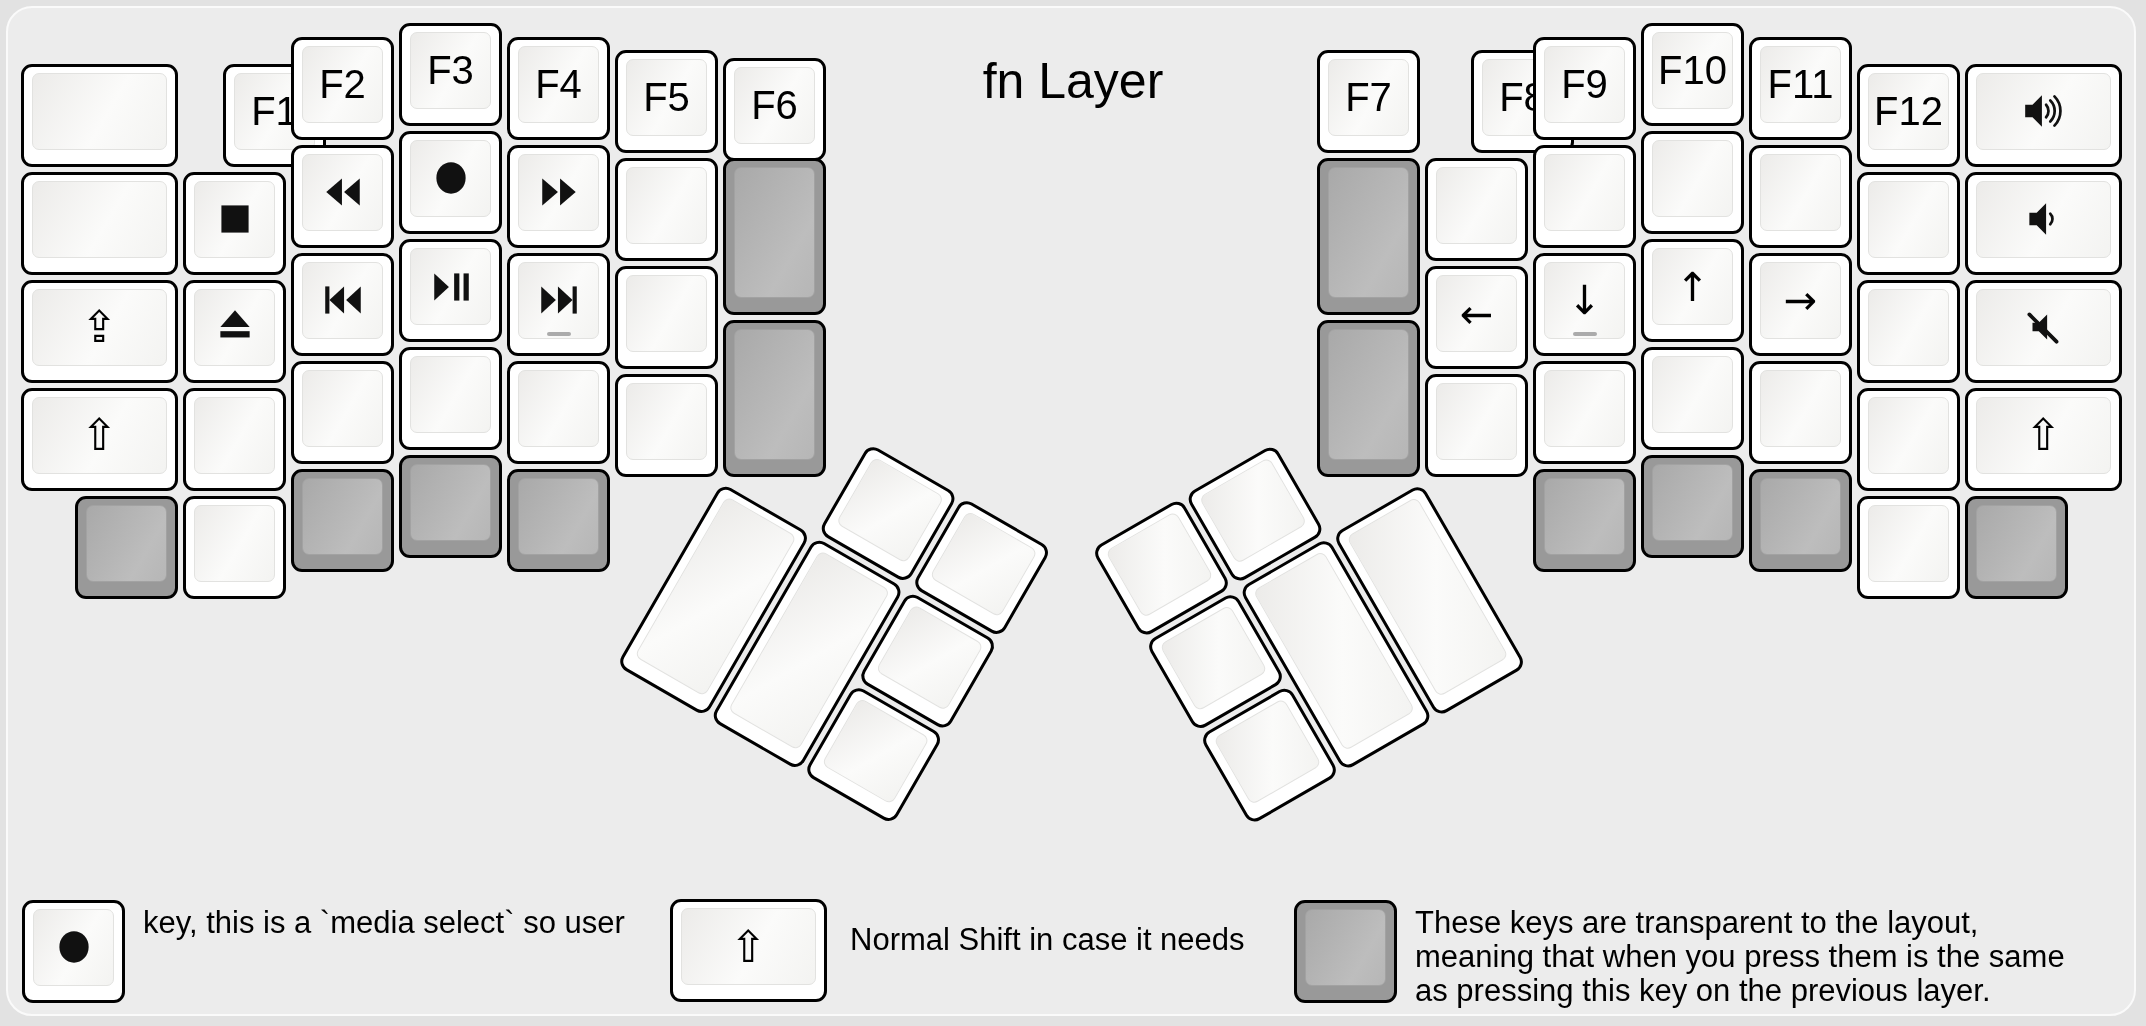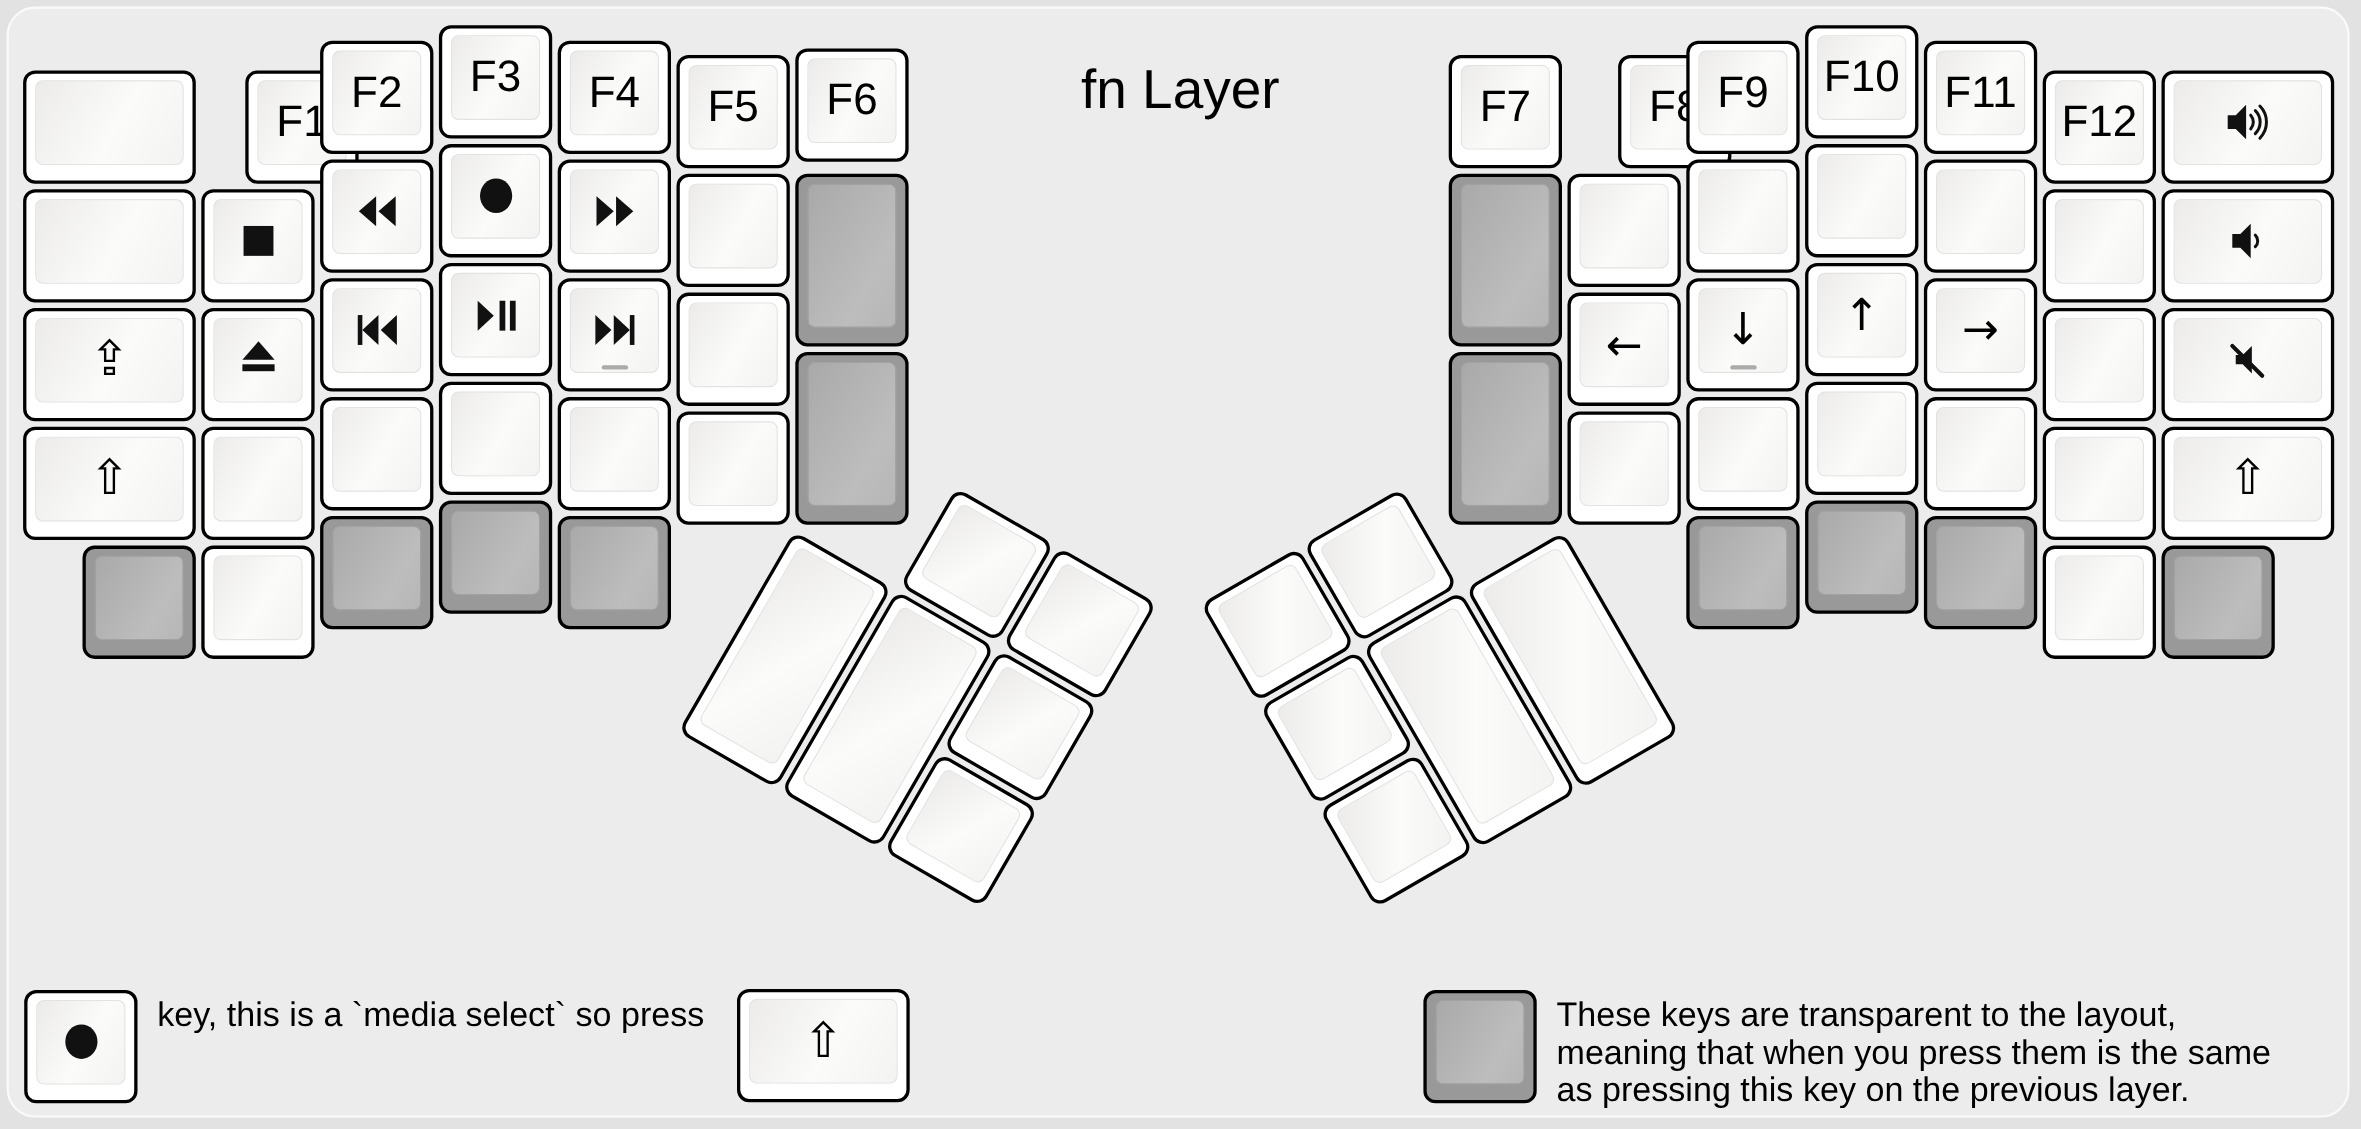--- a/index.html
+++ b/index.html
@@ -181,21 +181,21 @@
       </div>
       <div class="key white" style="left: 615px; top: 158px; width: 103px; height: 103px;">
         <div class="cap"></div>
       </div>
       <div class="key white" style="left: 615px; top: 266px; width: 103px; height: 103px;">
         <div class="cap"></div>
       </div>
       <div class="key white" style="left: 615px; top: 374px; width: 103px; height: 103px;">
         <div class="cap"></div>
       </div>
-      <div class="key white" style="left: 723px; top: 44px; width: 103px; height: 103px;">
+      <div class="key white" style="left: 723px; top: 58px; width: 103px; height: 103px;">
         <div class="cap">
           <span class="klabel">F6</span>
         </div>
       </div>
       <div class="key gray" style="left: 723px; top: 158px; width: 103px; height: 157px;">
         <div class="cap"></div>
       </div>
       <div class="key gray" style="left: 723px; top: 320px; width: 103px; height: 157px;">
         <div class="cap"></div>
       </div>
@@ -393,31 +393,32 @@
     <span id="lkey0"><div class="key white" style="left: 0px; top: 0px; width: 103px; height: 103px; position: absolute;">
           <div class="cap">
             <span class="kicon">
               <svg viewBox="0 0 44 44" xmlns="http://www.w3.org/2000/svg">
                 <ellipse cx="22" cy="21" rx="14" ry="15"></ellipse>
               </svg>
             </span>
           </div>
         </div></span>
     <div class="legend-text" style="left:121px;top:6px;">
-      <div>key, this is a `media select` so press</div>
+      <div>key, this is a `media select` so user</div>
     </div>
   </div>
 
   <div class="legend-item" style="left:670px;top:899px;">
     <span id="lkey1"><div class="key white" style="left: 0px; top: 0px; width: 157px; height: 103px; position: absolute;">
           <div class="cap">
             <span class="kglyph">⇧</span>
           </div>
         </div></span>
     <div class="legend-text" style="left:180px;top:24px;">
+      <div>Normal Shift in case it needs</div>
     </div>
   </div>
 
   <div class="legend-item" style="left:1294px;top:900px;">
     <span id="lkey2"><div class="key gray" style="left: 0px; top: 0px; width: 103px; height: 103px; position: absolute;">
           <div class="cap"></div>
         </div></span>
     <div class="legend-text" style="left:121px;top:6px;">
       <div>These keys are transparent to the layout,</div>
       <div>meaning that when you press them is the same</div>

